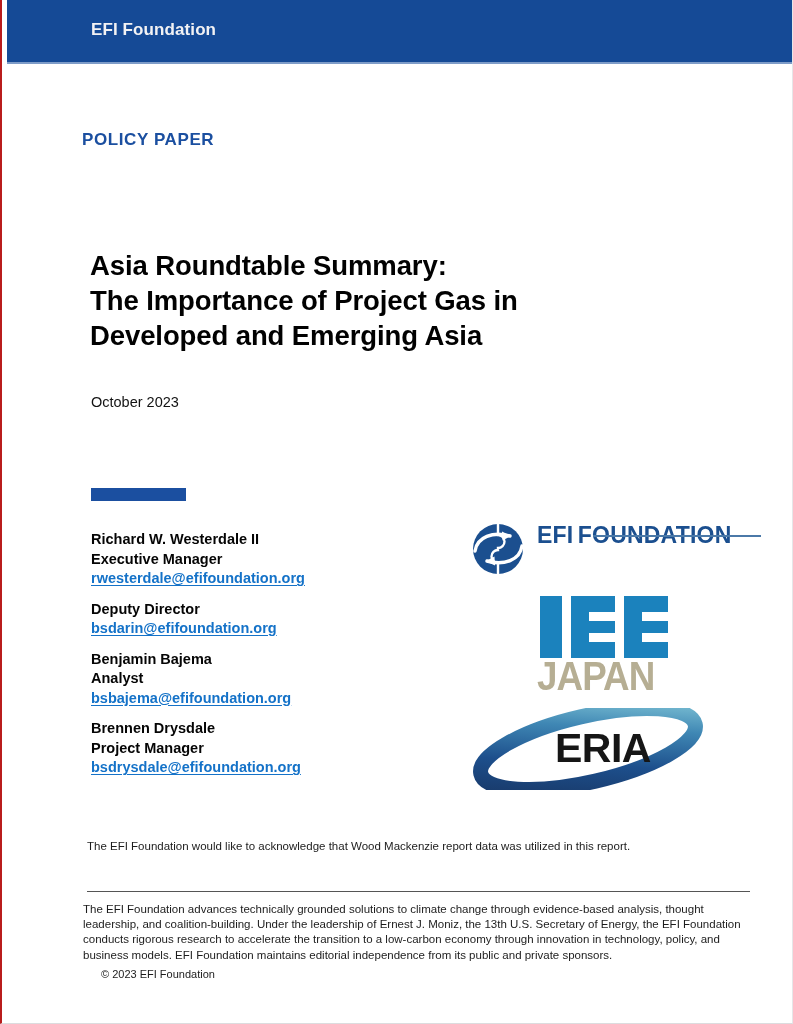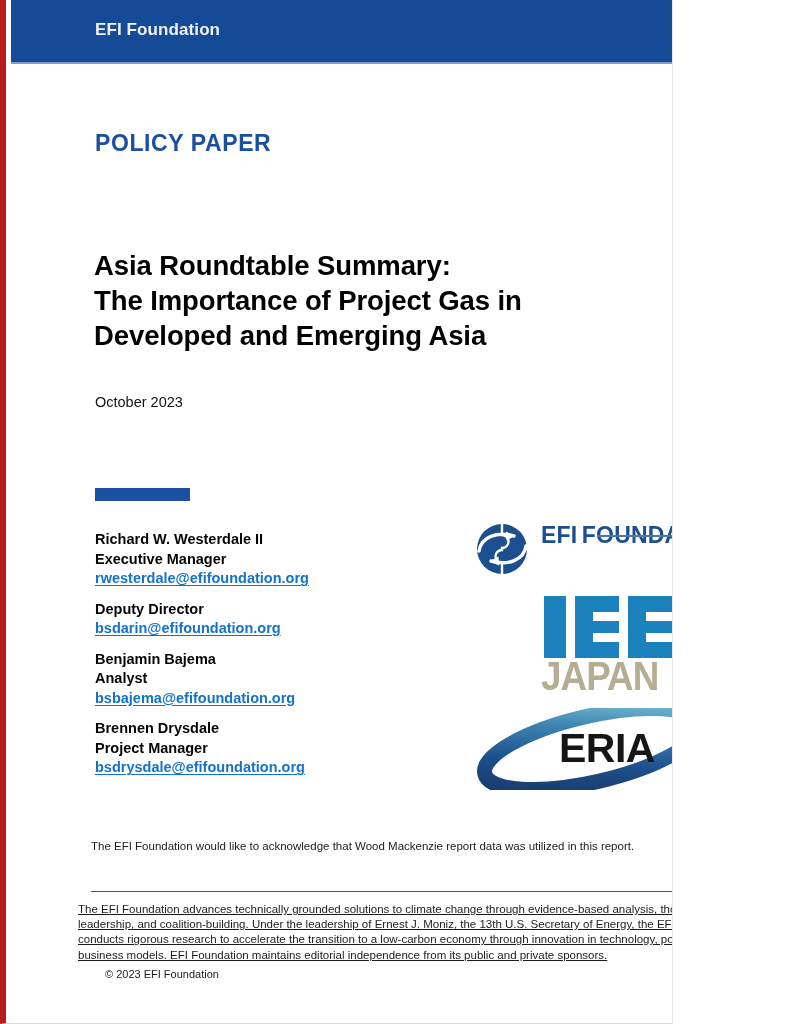--- a/index.html
+++ b/index.html
@@ -12,25 +12,25 @@
     width: 793px;
     height: 1024px;
     overflow: hidden;
     font-family: "Liberation Sans", sans-serif;
     color: #000000;
     -webkit-font-smoothing: antialiased;
   }
 
   .page {
     position: relative;
-    width: 673px;
+    width: 793px;
     height: 1024px;
     background: #ffffff;
     box-sizing: border-box;
-    border-left: 6px solid #b91c1c;
+    border-left: 2px solid #b91c1c;
     border-right: 1px solid #e6e6e8;
     border-bottom: 1px solid #dcdcde;
     overflow: hidden;
   }
 
   
   .banner {
     position: absolute;
     left: 5px;
     top: 0;
@@ -53,23 +53,23 @@
     left: 5px;
     top: 62px;
     width: 788px;
     height: 2px;
     background: #7e9cc8;
   }
 
   
   .eyebrow {
     position: absolute;
-    left: 89px;
+    left: 80px;
     top: 130px;
-    font-size: 23px;
+    font-size: 17px;
     font-weight: bold;
     letter-spacing: 0.6px;
     color: #1b4fa0;
     white-space: nowrap;
   }
 
   
   .doc-title {
     position: absolute;
     left: 88px;
@@ -264,28 +264,27 @@
   .divider {
     position: absolute;
     left: 85px;
     top: 891px;
     width: 663px;
     height: 1px;
     background: #555555;
   }
   .disclaimer {
     position: absolute;
-    left: 72px;
+    left: 81px;
     top: 902px;
     width: 668px;
     font-size: 11.5px;
     line-height: 15.2px;
     color: #1c1c1c;
     text-align: left;
-    text-decoration: underline;
   }
   .copyright {
     position: absolute;
     left: 99px;
     top: 967px;
     font-size: 11px;
     line-height: 15px;
     color: #1c1c1c;
     white-space: nowrap;
   }

